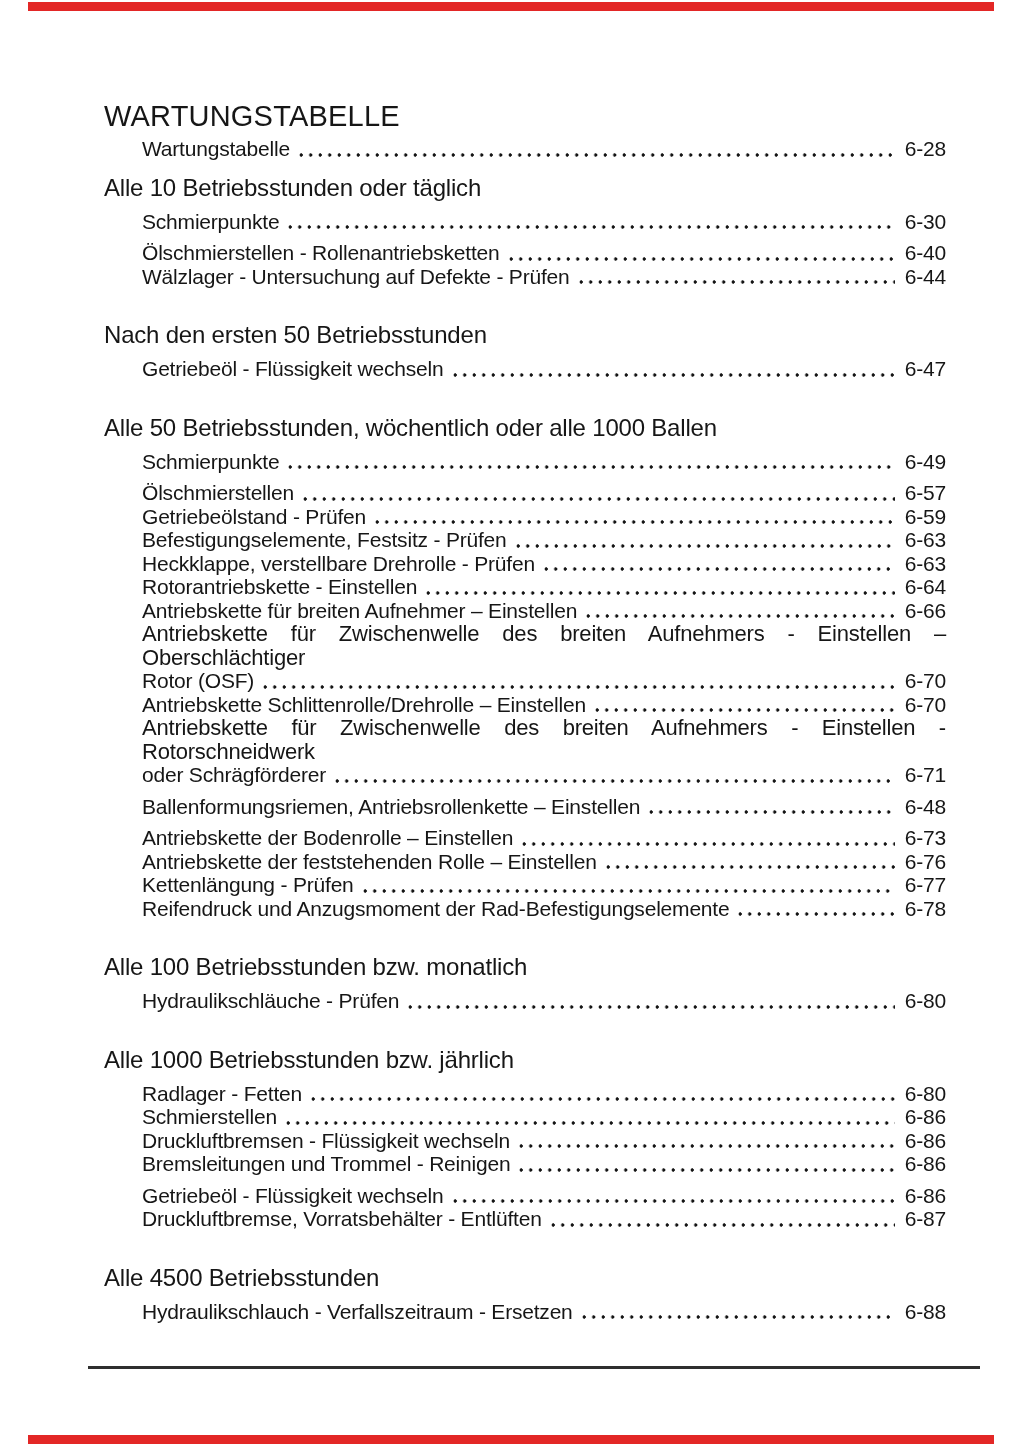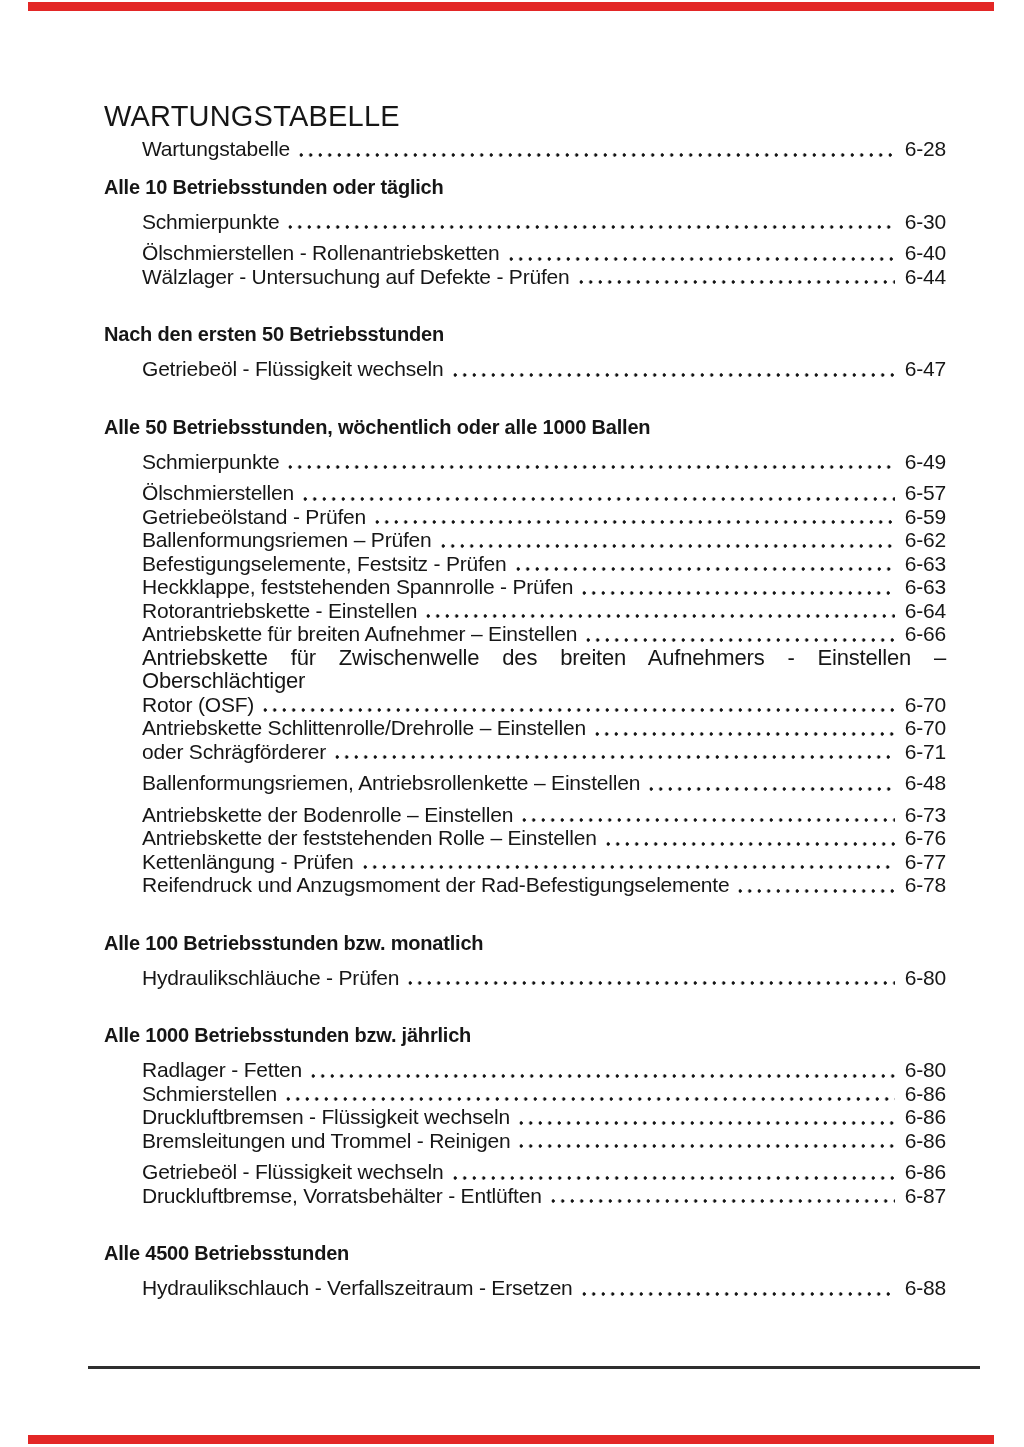--- a/index.html
+++ b/index.html
@@ -10,21 +10,21 @@
   }
   .edge-bar{position:absolute;left:28px;width:966px;height:9px;}
   #top-bar{top:2px;}
   #bottom-bar{bottom:3px;}
   #content{position:absolute;left:104px;top:100px;width:842px;}
   h1{
     font-size:29px;line-height:33px;font-weight:400;margin:0 0 4px 0;
     letter-spacing:.2px;
   }
   h2{
-    font-size:20px;line-height:33px;font-weight:700;margin:0 0 6px 0;
+    font-size:24px;line-height:33px;font-weight:400;margin:0 0 6px 0;
     letter-spacing:-.2px;
   }
   .section{margin-top:30px;}
   .section.tight{margin-top:10px;}
   .entries{margin-left:38px;}
   .entry.gap{margin-top:8px;}
   .row{display:flex;align-items:flex-end;font-size:21px;line-height:23.5px;letter-spacing:-.2px;}
   .lbl{white-space:nowrap;}
   .dots{
     flex:1 1 auto;height:6px;margin:0 10px 3px 9px;min-width:12px;
@@ -112,35 +112,28 @@
           </div>
           <div class="entry">
             <div class="row">
               <span class="lbl">Getriebeölstand - Prüfen</span>
               <span class="dots"></span>
               <span class="pg">6-59</span>
             </div>
           </div>
           <div class="entry">
             <div class="row">
-              <span class="lbl">Ballenformungsriemen – Prüfen</span>
-              <span class="dots"></span>
-              <span class="pg">6-62</span>
-            </div>
-          </div>
-          <div class="entry">
-            <div class="row">
               <span class="lbl">Befestigungselemente, Festsitz - Prüfen</span>
               <span class="dots"></span>
               <span class="pg">6-63</span>
             </div>
           </div>
           <div class="entry">
             <div class="row">
-              <span class="lbl">Heckklappe, feststehenden Spannrolle - Prüfen</span>
+              <span class="lbl">Heckklappe, verstellbare Drehrolle - Prüfen</span>
               <span class="dots"></span>
               <span class="pg">6-63</span>
             </div>
           </div>
           <div class="entry">
             <div class="row">
               <span class="lbl">Rotorantriebskette - Einstellen</span>
               <span class="dots"></span>
               <span class="pg">6-64</span>
             </div>
@@ -161,20 +154,21 @@
             </div>
           </div>
           <div class="entry">
             <div class="row">
               <span class="lbl">Antriebskette Schlittenrolle/Drehrolle – Einstellen</span>
               <span class="dots"></span>
               <span class="pg">6-70</span>
             </div>
           </div>
           <div class="entry">
+            <div class="wrap1">Antriebskette für Zwischenwelle des breiten Aufnehmers - Einstellen - Rotorschneidwerk</div>
             <div class="row">
               <span class="lbl">oder Schrägförderer</span>
               <span class="dots"></span>
               <span class="pg">6-71</span>
             </div>
           </div>
           <div class="entry gap">
             <div class="row">
               <span class="lbl">Ballenformungsriemen, Antriebsrollenkette – Einstellen</span>
               <span class="dots"></span>

